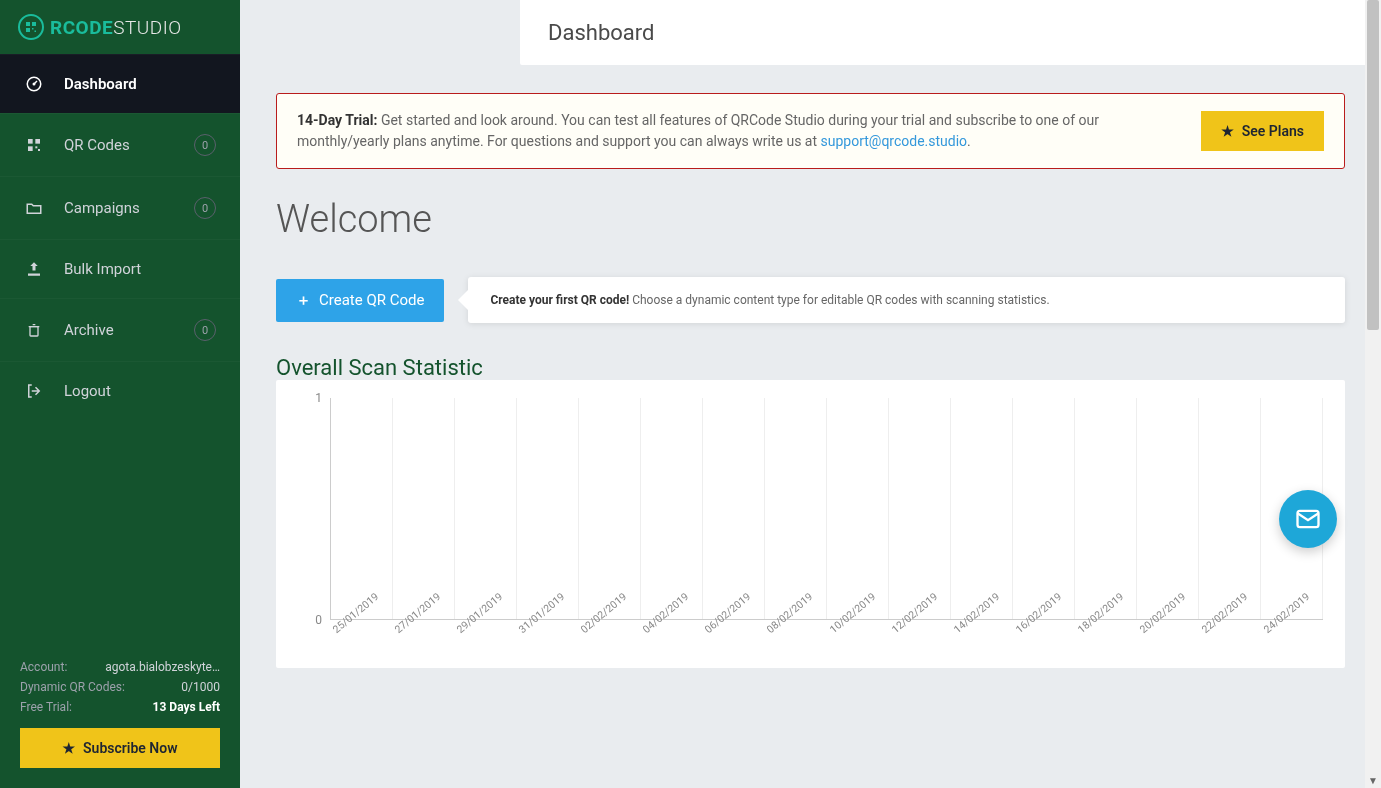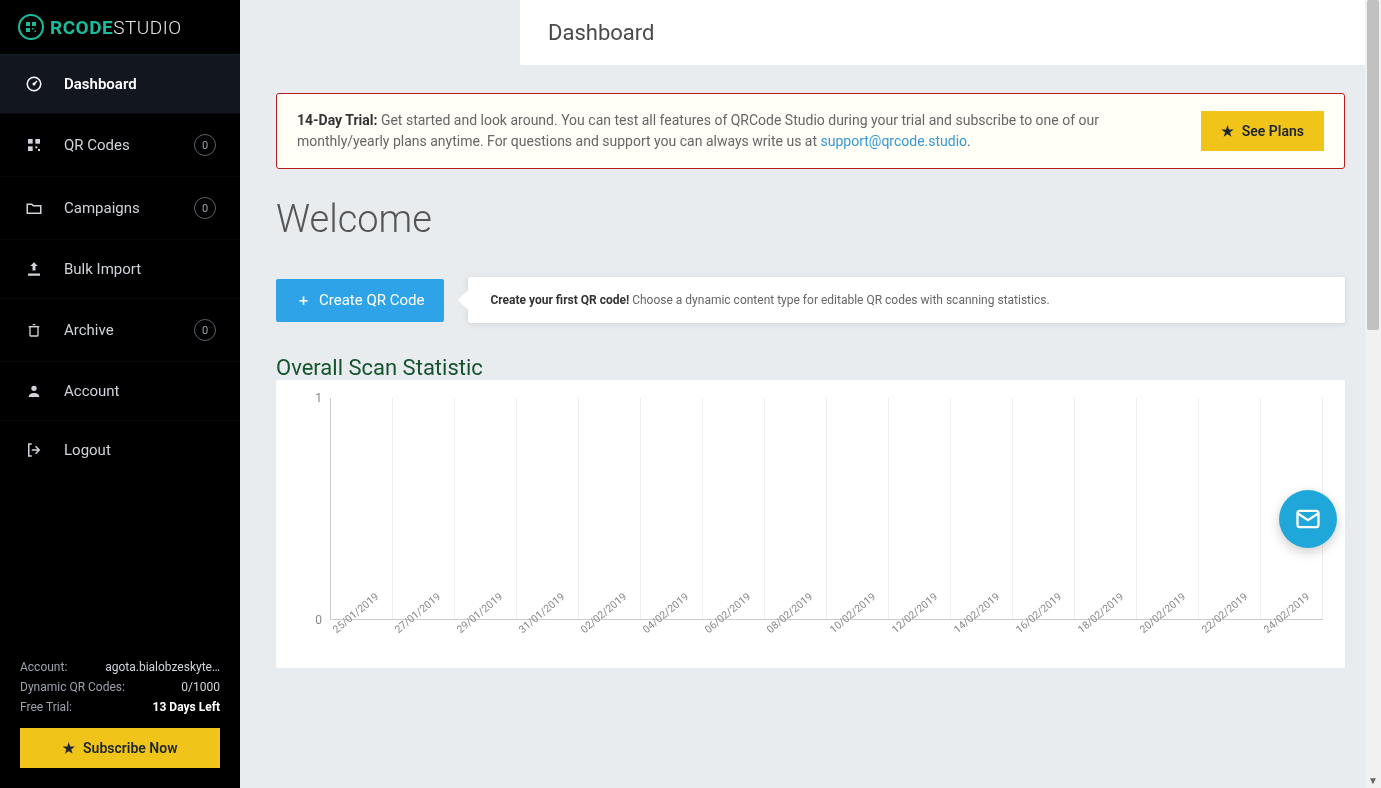--- a/index.html
+++ b/index.html
@@ -1,17 +1,17 @@
 <!DOCTYPE html>
 <html><head>
 <meta charset="utf-8">
 <style>
 * { margin: 0; padding: 0; box-sizing: border-box; font-family: -apple-system, BlinkMacSystemFont, "Segoe UI", Roboto, Helvetica, Arial, sans-serif; }
 body { background: #e9ecef; width: 1381px; height: 788px; overflow: hidden; position: relative; }
-.sidebar { position: fixed; left: 0; top: 0; width: 240px; height: 100%; background: #000000; color: #fff; display: flex; flex-direction: column; }
+.sidebar { position: fixed; left: 0; top: 0; width: 240px; height: 100%; background: #14532d; color: #fff; display: flex; flex-direction: column; }
 .logo { padding: 14px 18px; display: flex; align-items: center; gap: 6px; }
 .logo-icon { width: 26px; height: 26px; border: 2px solid #1abc9c; border-radius: 50%; display: flex; align-items: center; justify-content: center; color: #1abc9c; font-size: 14px; }
 .logo-text { font-size: 19px; font-weight: 700; letter-spacing: .5px; }
 .logo-text .g { color: #1abc9c; }
 .logo-text .w { color: #e8e8e8; font-weight: 300; }
 .nav { list-style: none; }
 .nav li { display: flex; align-items: center; padding: 20px 24px; font-size: 15px; color: #d0d3d9; cursor: pointer; border-top: 1px solid rgba(255,255,255,.03); }
 .nav li.active { background: #12161f; color: #fff; font-weight: 600; }
 .nav li .icon { width: 20px; margin-right: 20px; display: flex; align-items: center; justify-content: center; }
 .nav li .badge { margin-left: auto; width: 22px; height: 22px; border: 1.5px solid #5a606c; border-radius: 50%; display: flex; align-items: center; justify-content: center; font-size: 11px; color: #9ca1ab; }
@@ -114,29 +114,20 @@
           <svg viewBox="0 0 24 24" width="16" height="16" fill="none" stroke="currentColor" stroke-width="2">
             <rect x="6" y="7" width="12" height="14" rx="1"></rect>
             <path d="M4 7h16M10 4h4"></path>
           </svg>
         </span>
         <span>Archive</span>
         <span class="badge">0</span>
       </li>
       <li>
         <span class="icon">
-          <svg viewBox="0 0 24 24" width="16" height="16" fill="currentColor">
-            <circle cx="12" cy="8" r="4"></circle>
-            <path d="M4 21c0-4 4-6 8-6s8 2 8 6z"></path>
-          </svg>
-        </span>
-        <span>Account</span>
-      </li>
-      <li>
-        <span class="icon">
           <svg viewBox="0 0 24 24" width="18" height="18" fill="none" stroke="currentColor" stroke-width="2">
             <path d="M14 7l5 5-5 5M19 12H9M9 4H5v16h4"></path>
           </svg>
         </span>
         <span>Logout</span>
       </li>
     </ul>
   <div class="footer">
     <div class="row">
         <span>Account:</span>

